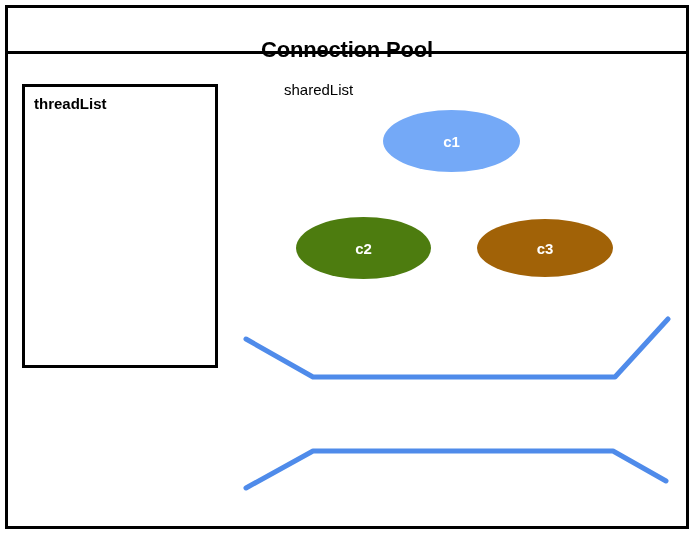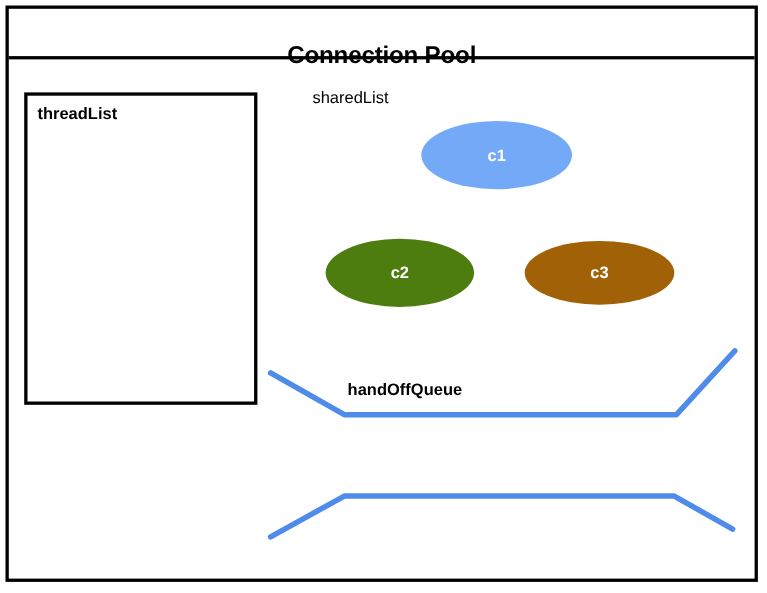--- a/index.html
+++ b/index.html
@@ -59,21 +59,21 @@
     top: 46px;
     width: 678px;
     height: 472px;
   }
 
   
   .thread-list-box {
     position: absolute;
     left: 14px;
     top: 30px;
-    width: 212px;
+    width: 196px;
     height: 284px;
     border: 3px solid #000000;
     box-sizing: border-box;
     background: #ffffff;
   }
   .thread-list-label {
     position: absolute;
     left: 9px;
     top: 8px;
     font-size: 15px;
@@ -153,17 +153,16 @@
       </div>
       <div class="conn" style="left: 469px; top: 165px; width: 136px; height: 58px; background: #a16207;">
         <span class="conn-label">c3</span>
       </div>
 
       <svg class="svg-layer" viewBox="0 0 678 472">
         <polyline fill="none" stroke-width="5" stroke-linecap="round" stroke-linejoin="round" points="238,285 305,323 607,323 660,265" stroke="#4f8bea"></polyline>
         <polyline fill="none" stroke-width="5" stroke-linecap="round" stroke-linejoin="round" points="238,434 305,397 605,397 658,427" stroke="#4f8bea"></polyline>
       </svg>
 
-      <span class="hand-off-label">handOffQueue</span>
 
     </div>
   </div>
 </div>
 
 </body></html>

